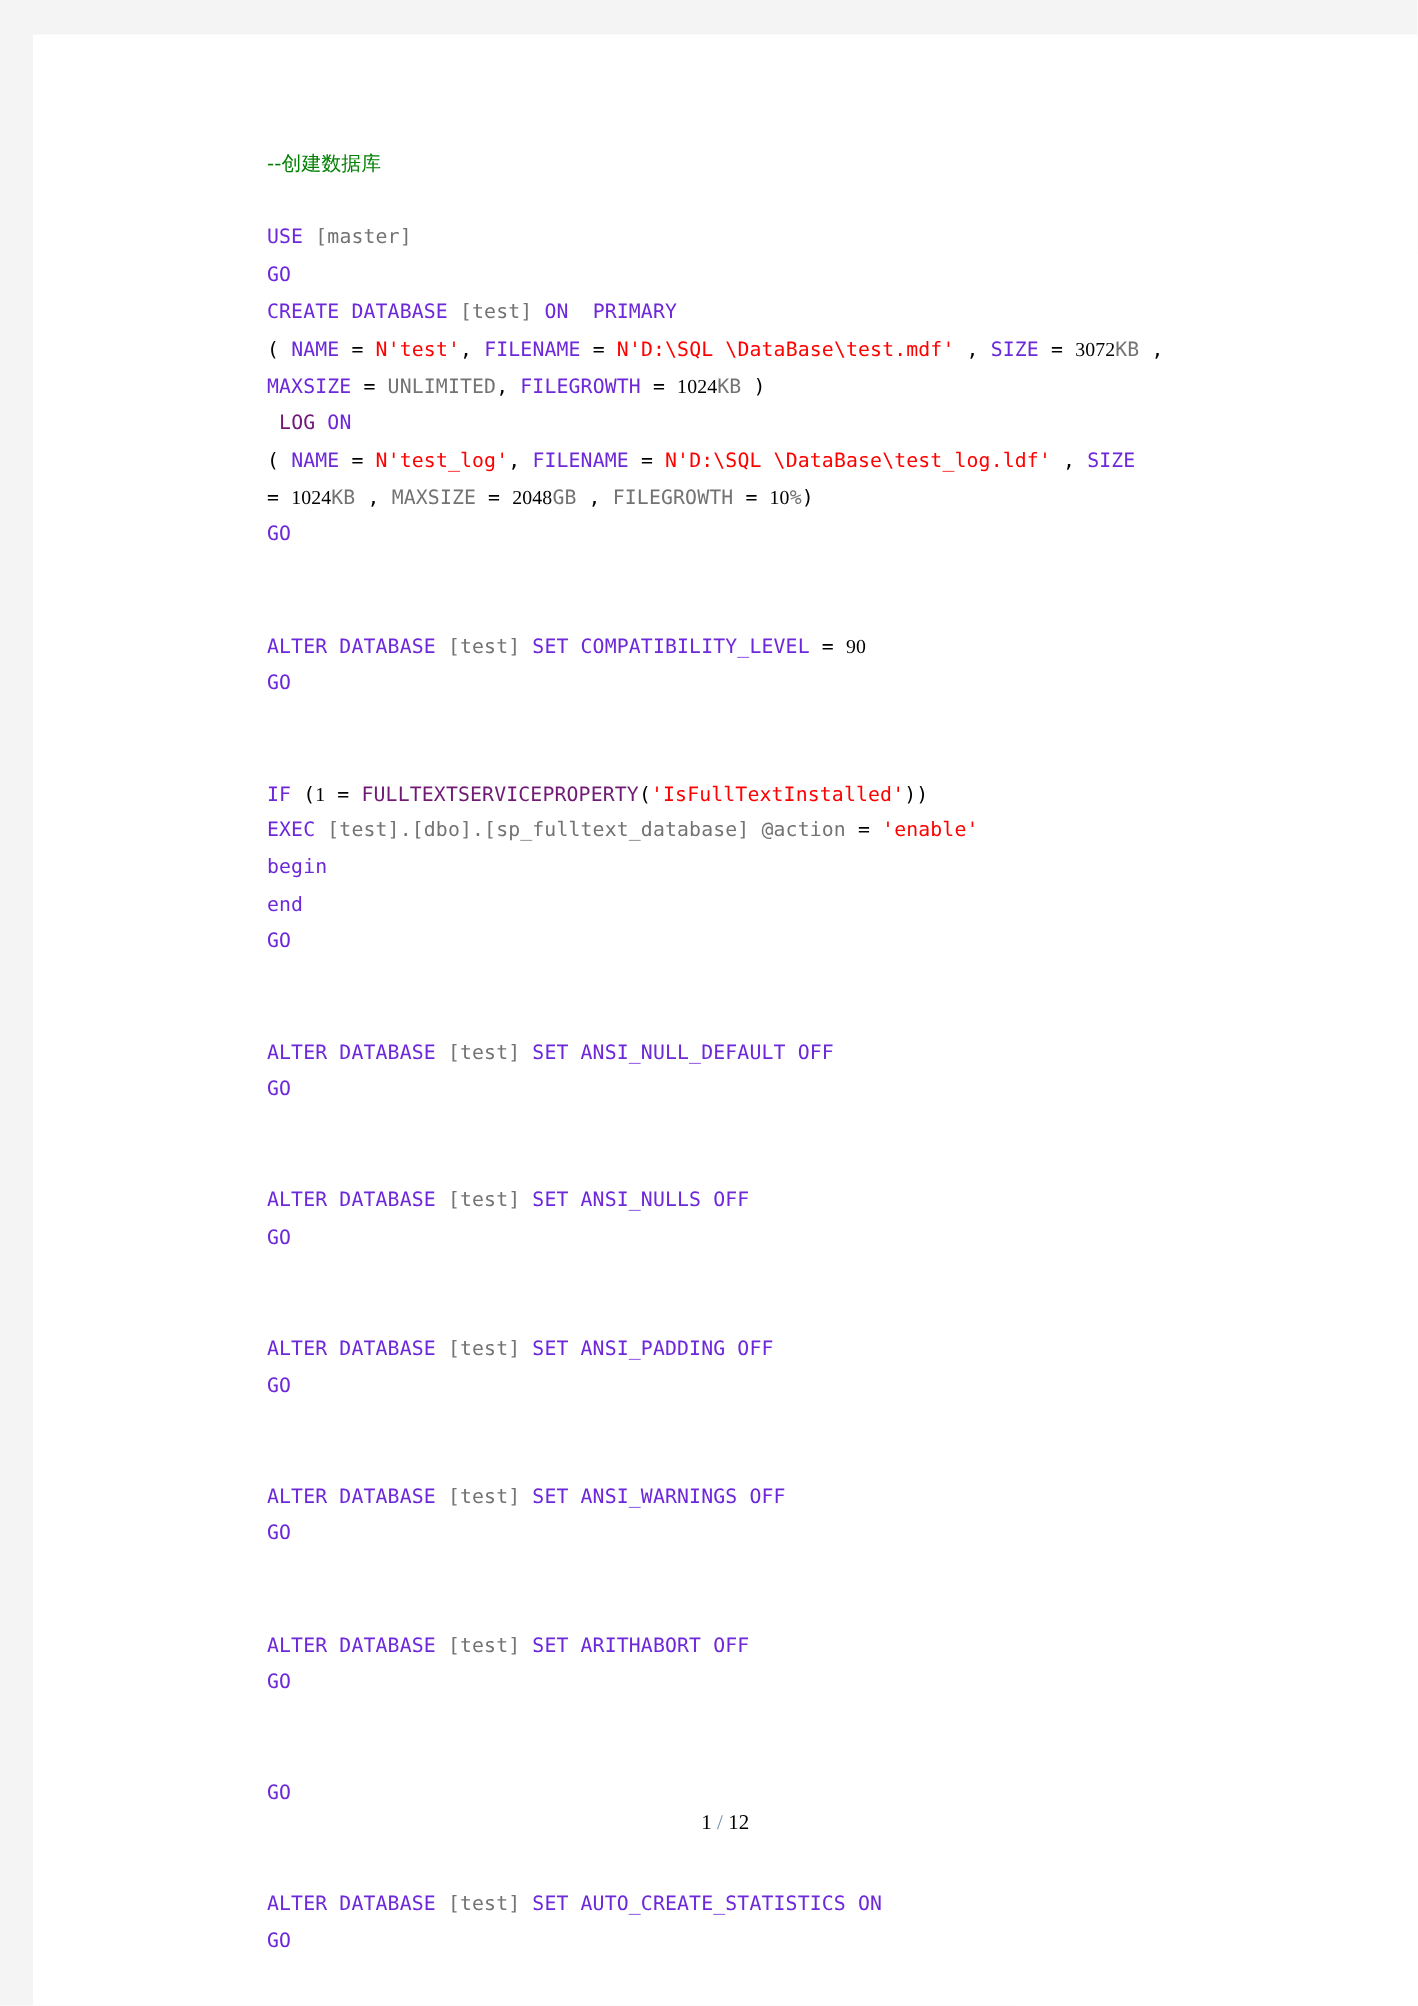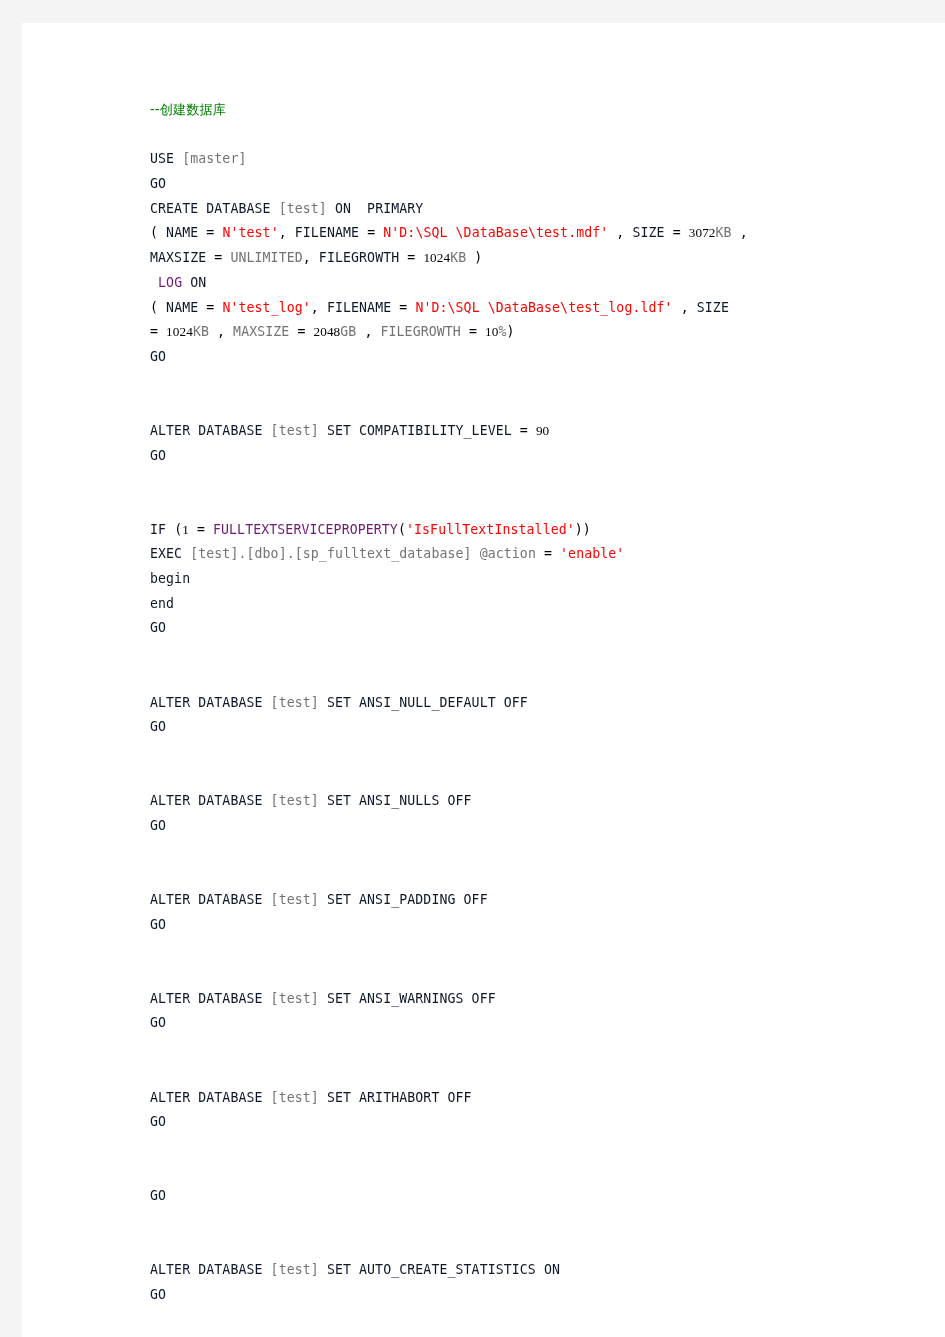--- a/index.html
+++ b/index.html
@@ -33,28 +33,29 @@
   }
 
   .code-line {
     font-family: "DejaVu Sans Mono", "Liberation Mono", monospace;
     font-size: 13.2px;
     line-height: 24.7px;
     white-space: pre;
     letter-spacing: 0.1px;
     color: #000000;
     height: 24.7px;
+    margin-left: 28px;
   }
 
   .code-line.blank {
     height: 24.7px;
   }
 
   
-  .kw   { color: #0f172a; text-align: center; }
+  .kw   { color: #6d28d9; text-align: center; }
   .id   { color: #737373; }
   .str  { color: #ff0000; }
   .cmt  { color: #008000; }
   .fn   { color: #701a75; }
   .num  { color: #000000; font-family: Liberation Serif, serif; }
   .op   { color: #000000; }
 
   .cmt-cjk {
     font-family: "DejaVu Sans", sans-serif;
     font-size: 13.2px;
@@ -123,14 +124,17 @@
       <div class="code-line blank">&nbsp;</div>
       <div class="code-line blank">&nbsp;</div>
       <div class="code-line"><span class="kw">GO</span></div>
       <div class="code-line blank">&nbsp;</div>
       <div class="code-line blank">&nbsp;</div>
       <div class="code-line"><span class="kw">ALTER DATABASE </span><span class="id">[test]</span><span class="kw"> SET AUTO_CREATE_STATISTICS ON</span></div>
       <div class="code-line"><span class="kw">GO</span></div>
       <div class="code-line blank">&nbsp;</div>
     </div>
 
+  <div id="footer">
+    <span>1</span><span class="sep"> / </span><span>12</span>
+  </div>
 
 </div>
 
 </body></html>

